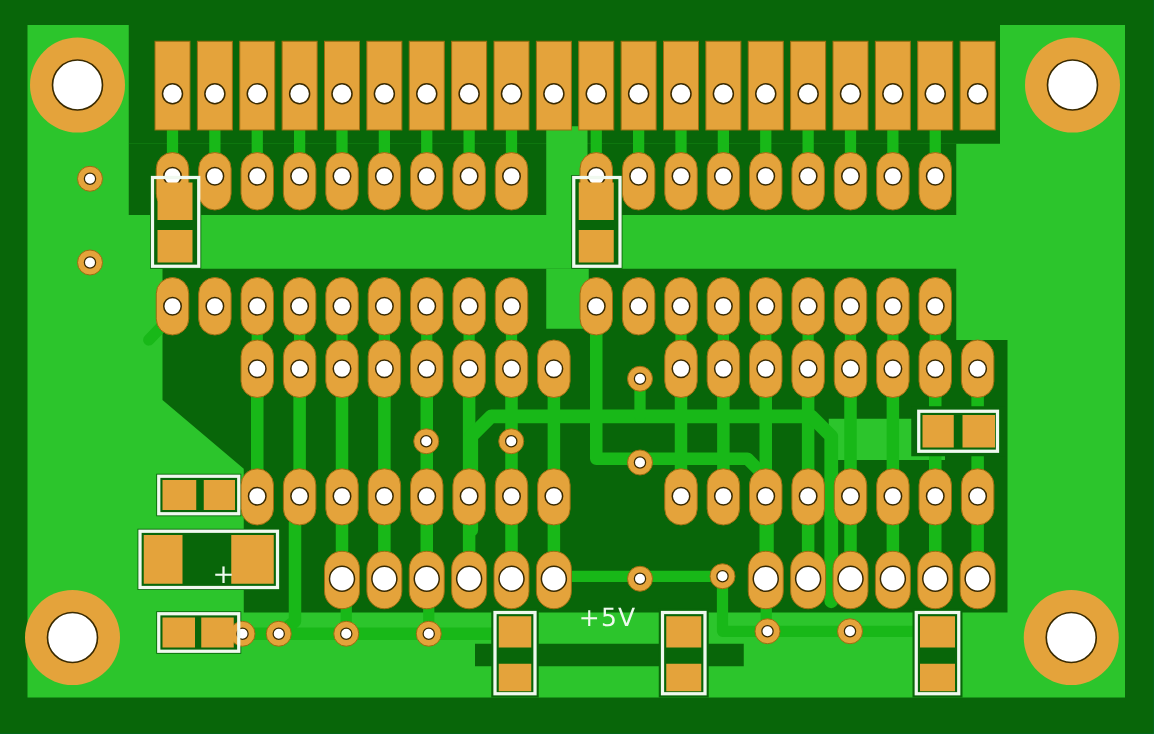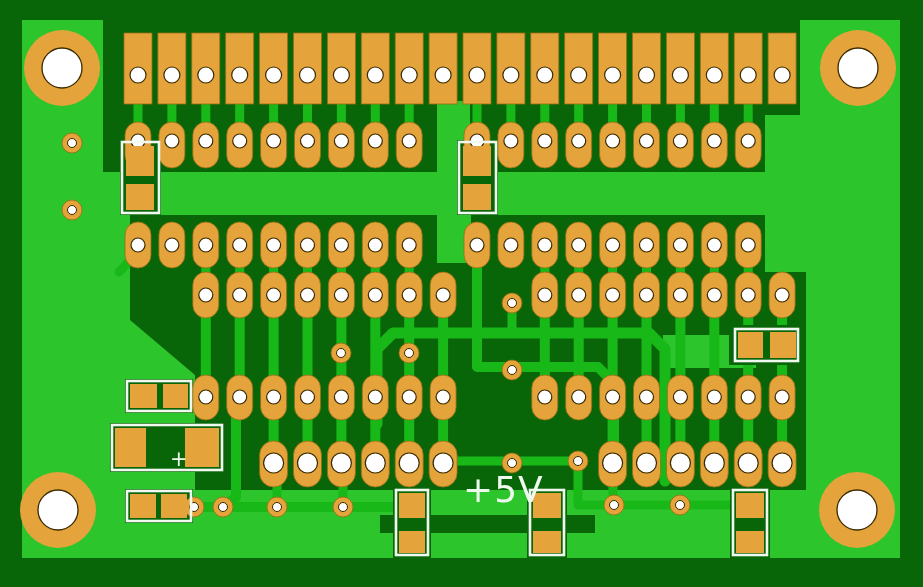--- a/index.html
+++ b/index.html
@@ -361,15 +361,15 @@
       <rect x="399" y="493" width="26" height="25" fill="#e4a33b"></rect>
       <rect x="399" y="531" width="26" height="22" fill="#e4a33b"></rect>
       <rect x="396" y="490" width="32" height="65" fill="none" stroke="#f0f9ef" stroke-width="2.6"></rect>
       <rect x="533" y="493" width="28" height="25" fill="#e4a33b"></rect>
       <rect x="533" y="531" width="28" height="22" fill="#e4a33b"></rect>
       <rect x="530" y="490" width="34" height="65" fill="none" stroke="#f0f9ef" stroke-width="2.6"></rect>
       <rect x="736" y="493" width="28" height="25" fill="#e4a33b"></rect>
       <rect x="736" y="531" width="28" height="22" fill="#e4a33b"></rect>
       <rect x="733" y="490" width="34" height="65" fill="none" stroke="#f0f9ef" stroke-width="2.6"></rect>
     </svg>
-  <div class="pcb-label" style="left: 463px; top: 472px; font-size: 36px;">+5V</div>
+  <div class="pcb-label" style="left: 463px; top: 484px; font-size: 20px;">+5V</div>
   <div class="pcb-label" style="left: 170px; top: 449px; font-size: 21px;">+</div>
 </div>
 
 </body></html>

